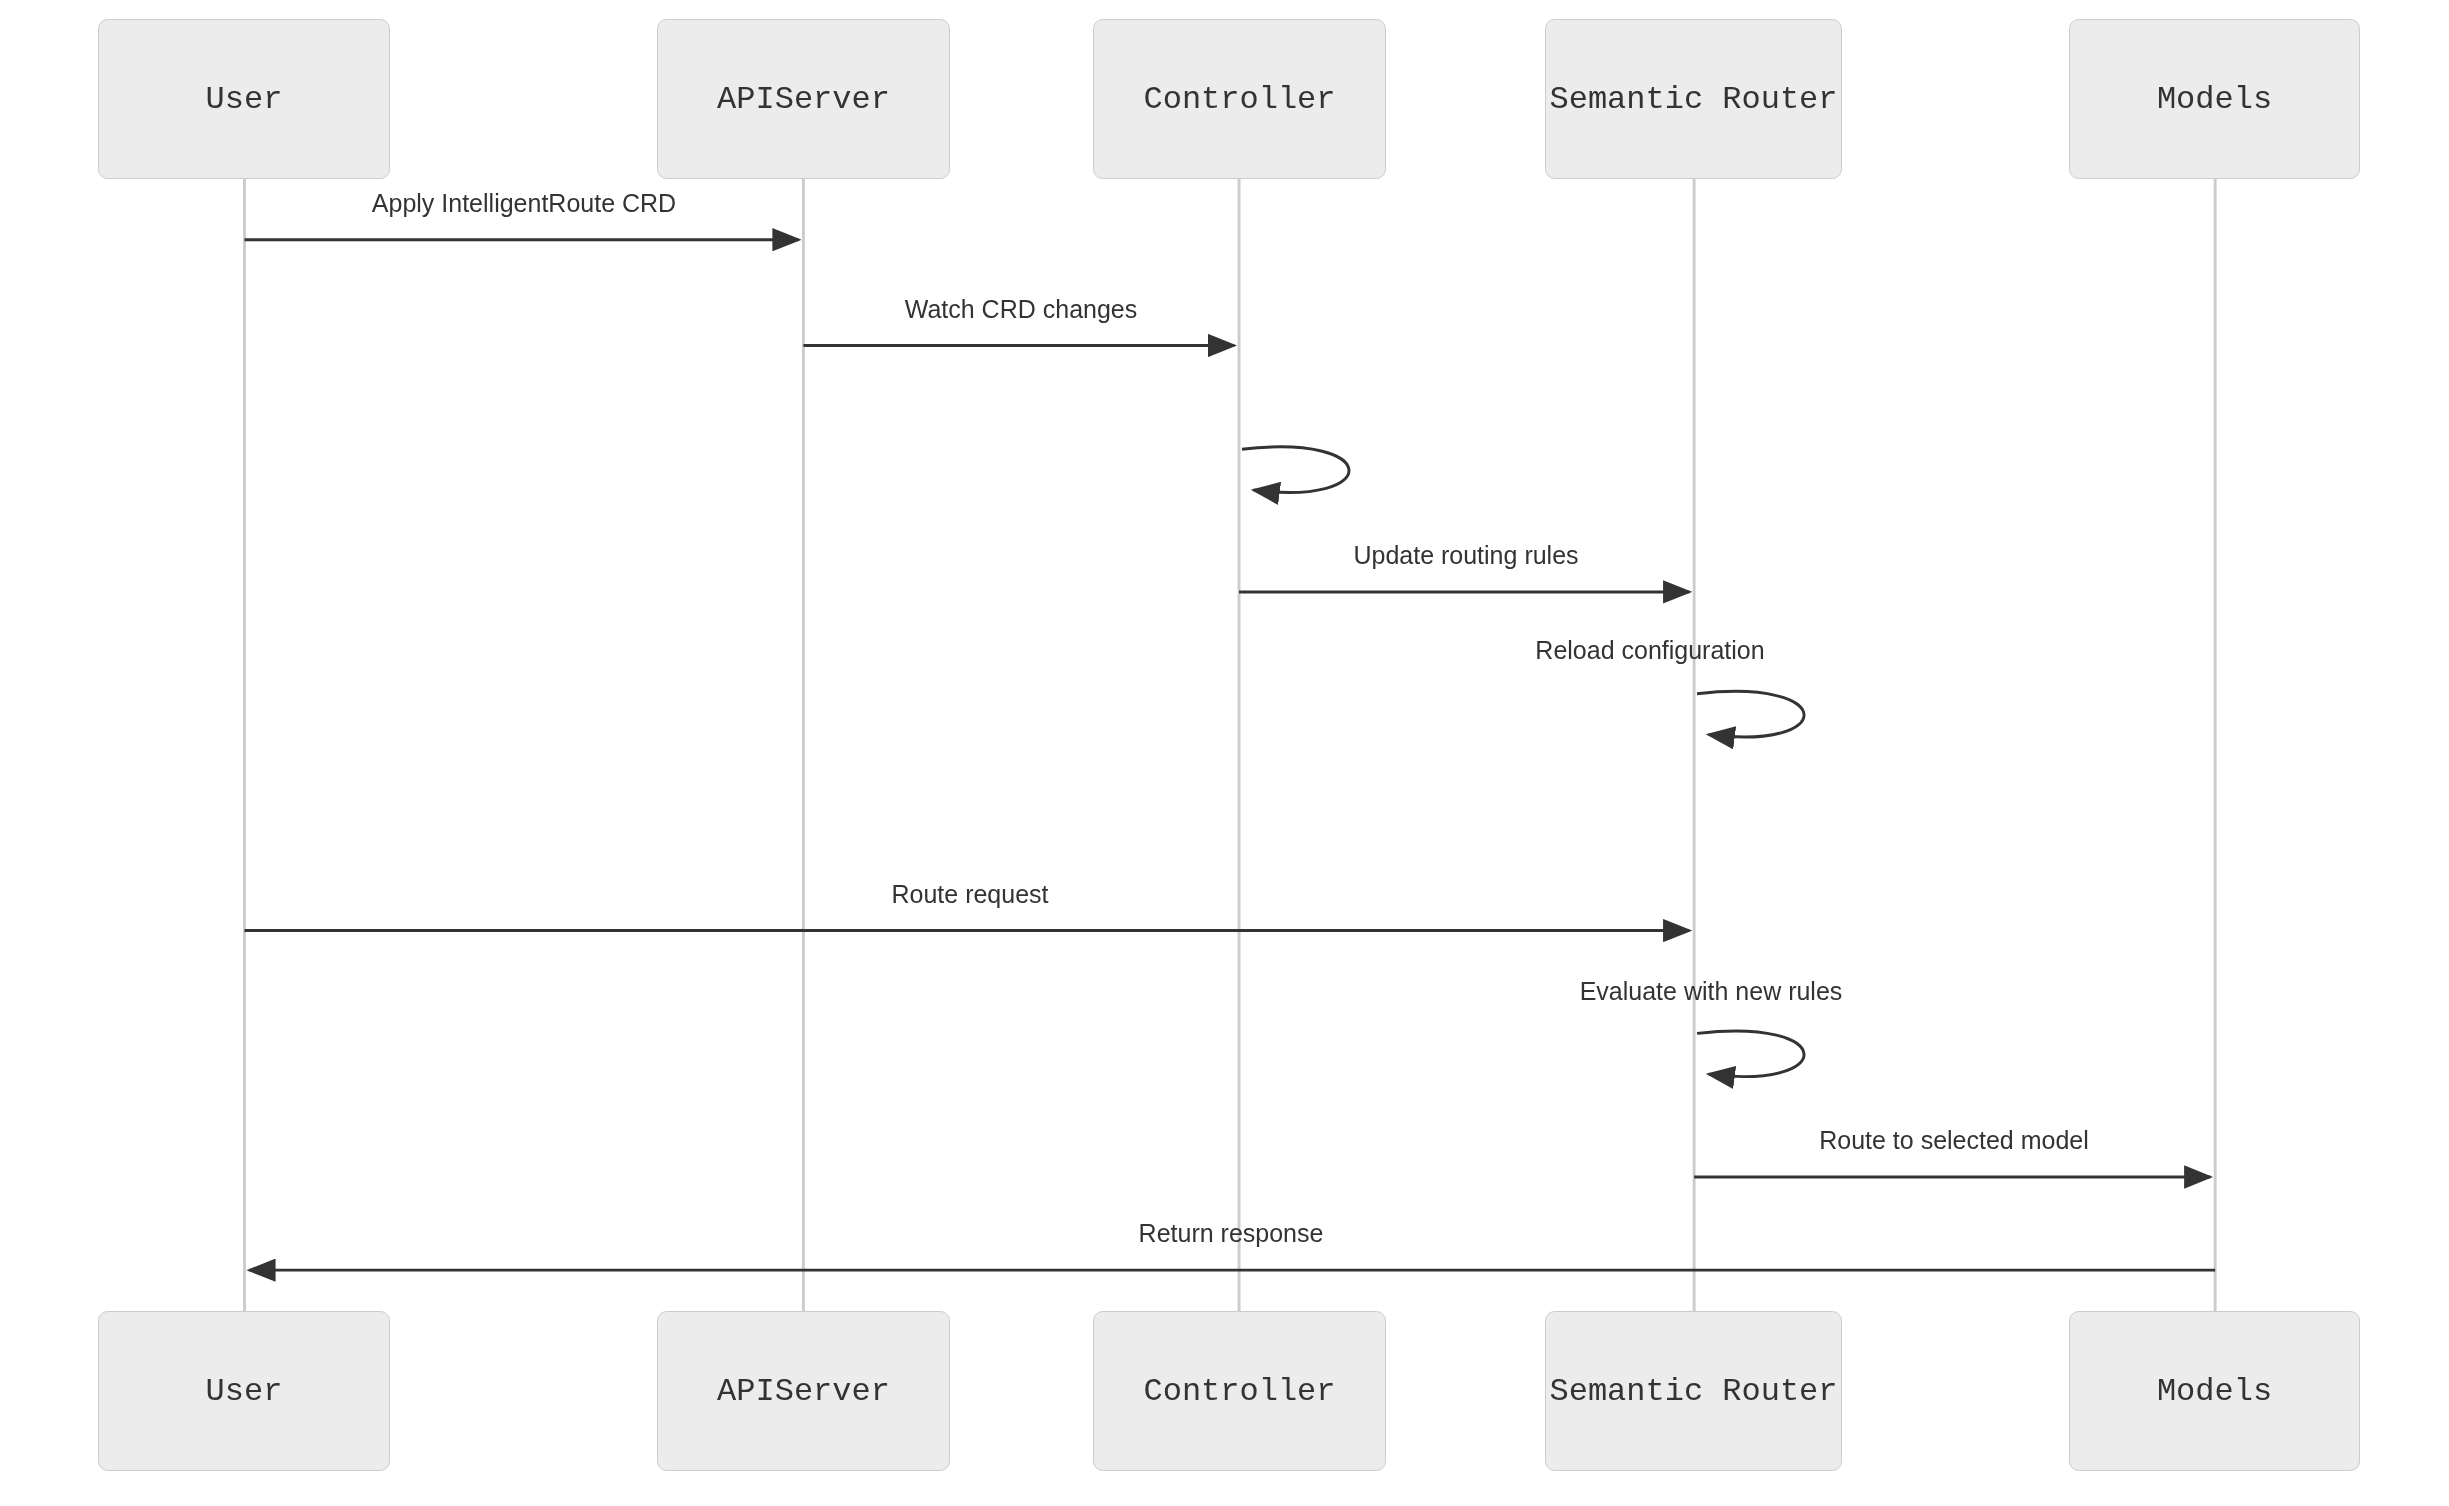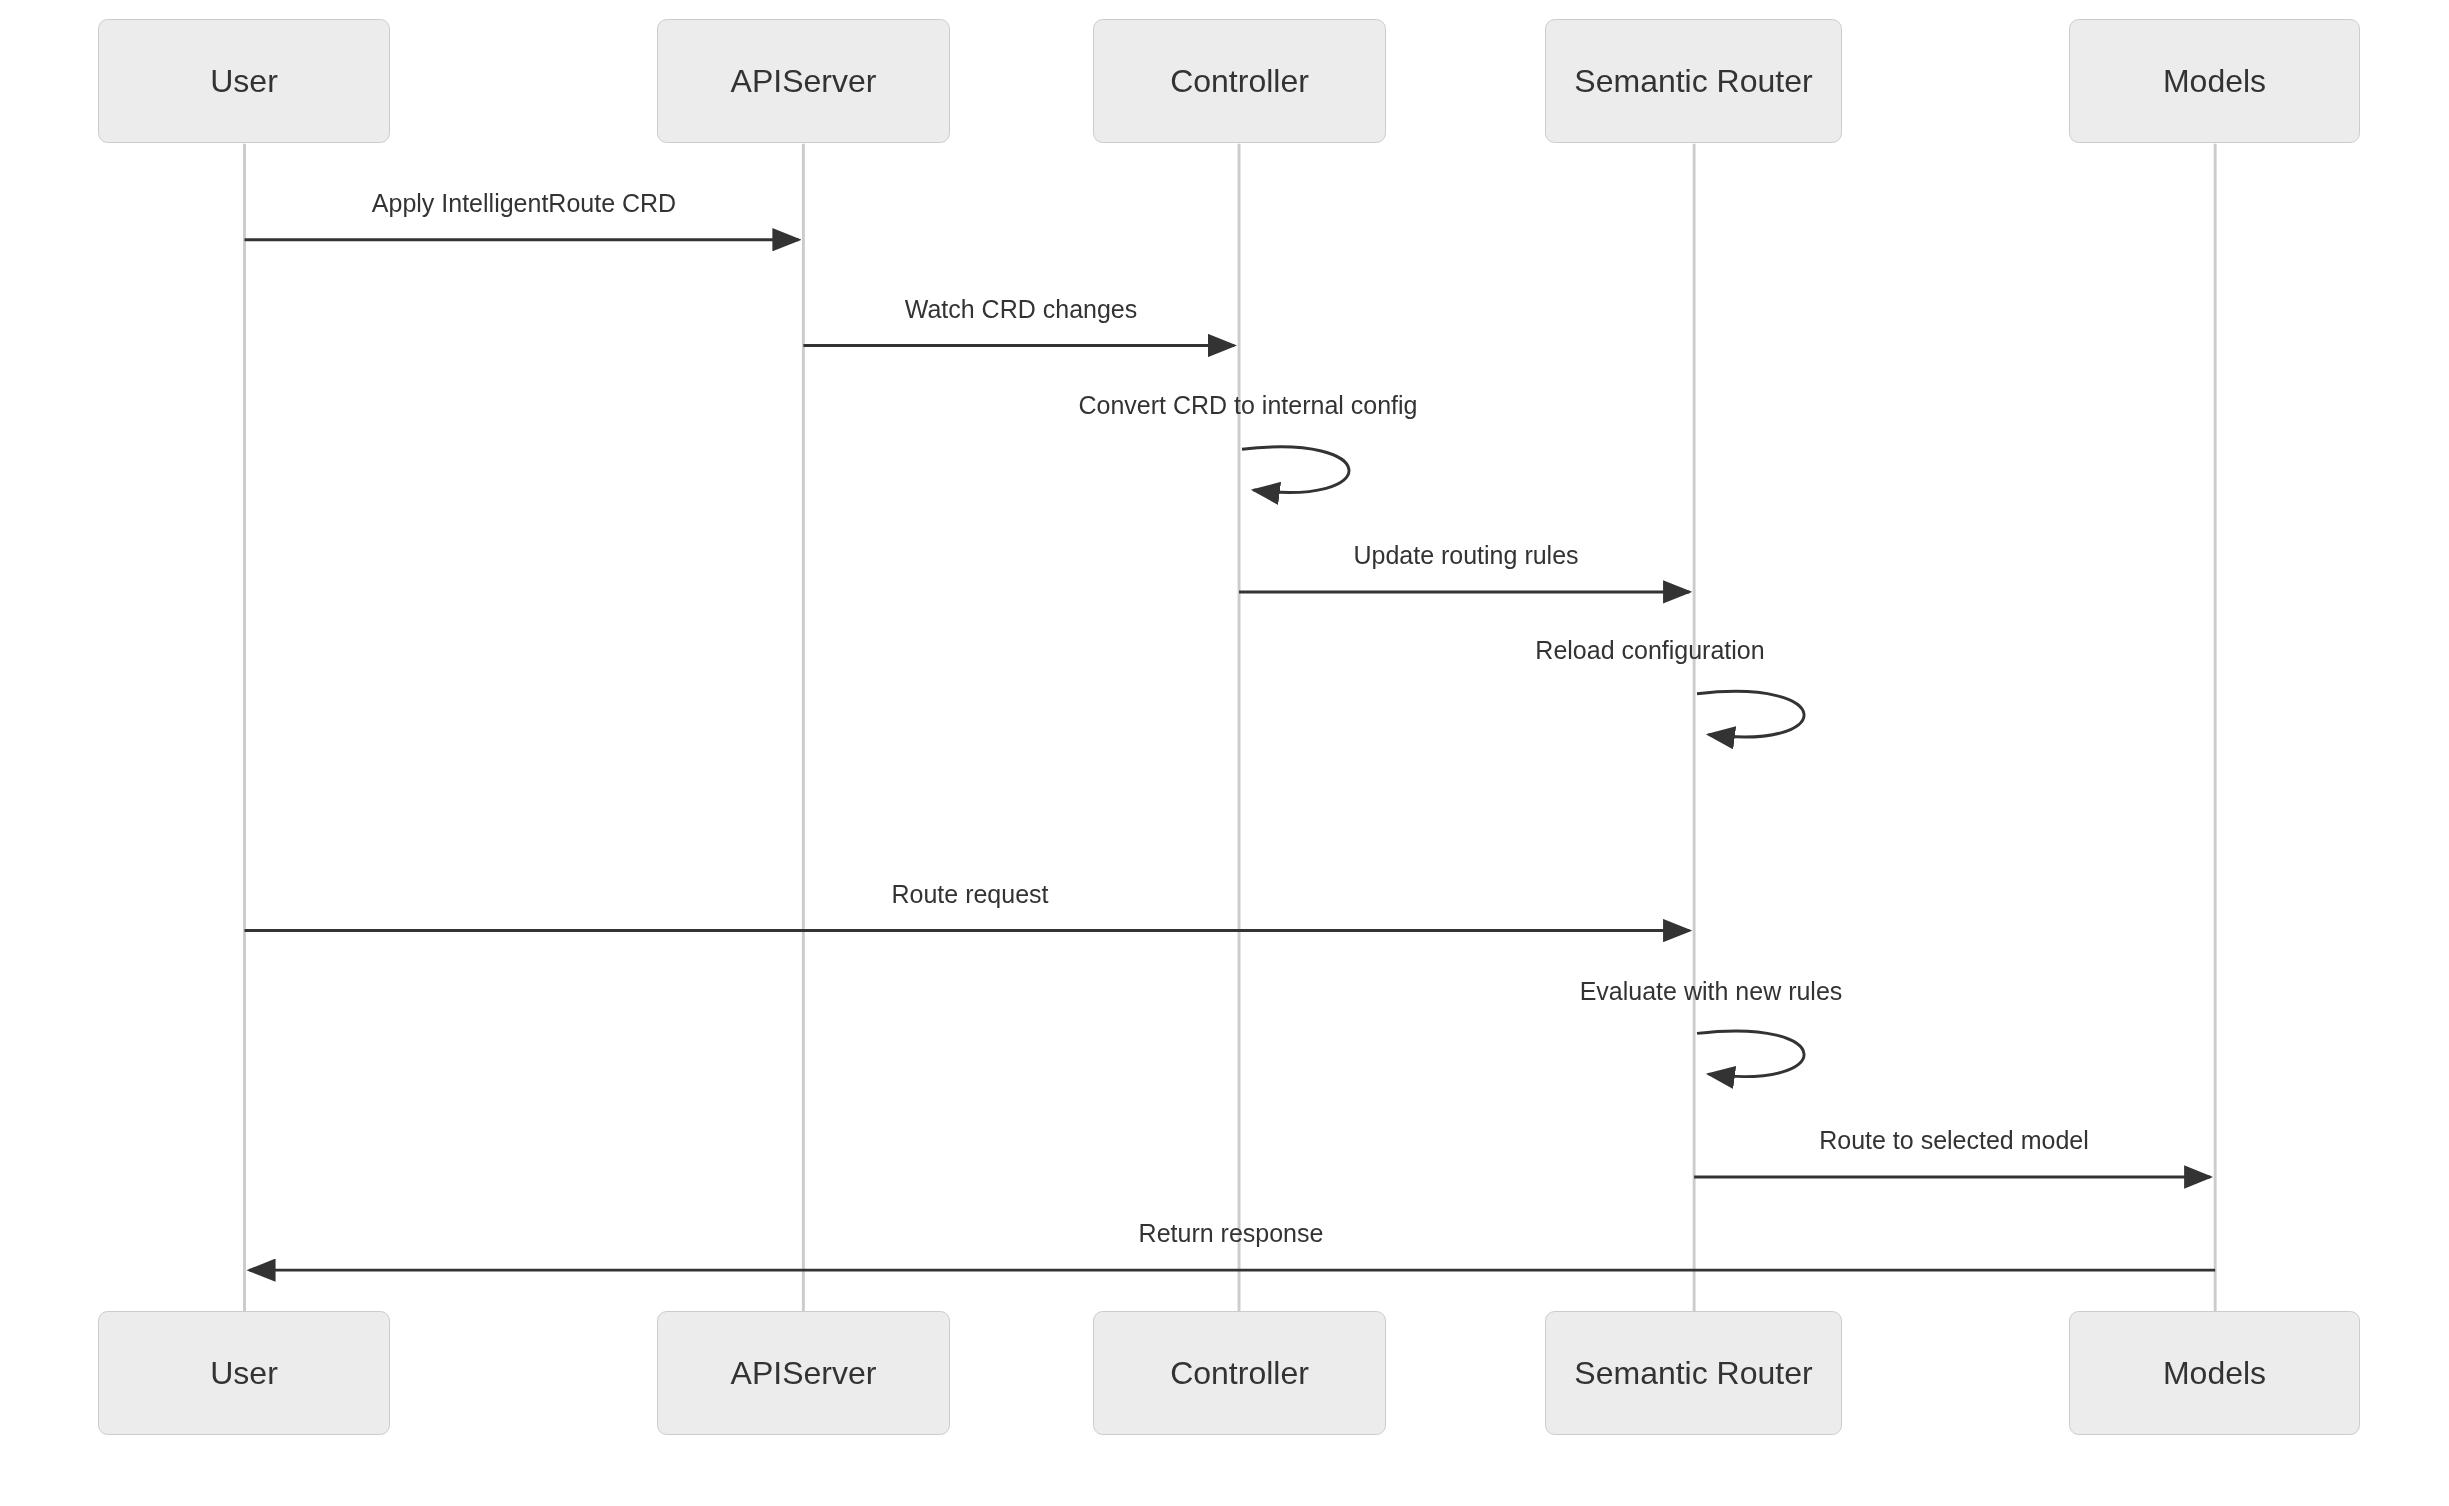--- a/index.html
+++ b/index.html
@@ -16,31 +16,32 @@
     overflow: hidden;
   }
   .layer-svg {
     position: absolute;
     left: 0; top: 0;
     width: 2449px;
     height: 1506px;
   }
   .actor {
     position: absolute;
-    height: 124px;
+    height: 160px;
     background: #ececec;
     border: 1.9px solid #cccccc;
     border-radius: 9.7px;
     box-sizing: border-box;
     display: flex;
     align-items: center;
     justify-content: center;
     font-size: 32px;
     color: #333333;
     white-space: nowrap;
+    font-family: Liberation Mono, monospace;
   }
   .msg-label {
     position: absolute;
     transform: translate(-50%, -50%);
     font-size: 25px;
     color: #333333;
     white-space: nowrap;
   }
   .note {
     position: absolute;
@@ -96,21 +97,20 @@
   <div class="actor" style="left:2069px; top:19.4px; width:291px;">Models</div>
 
   <div class="actor" style="left:98px; top:1311px; width:292px;">User</div>
   <div class="actor" style="left:657px; top:1311px; width:293px;">APIServer</div>
   <div class="actor" style="left:1093px; top:1311px; width:293px;">Controller</div>
   <div class="actor" style="left:1545px; top:1311px; width:297px;">Semantic Router</div>
   <div class="actor" style="left:2069px; top:1311px; width:291px;">Models</div>
 
   <div class="msg-label" style="left:524px; top:203px;">Apply IntelligentRoute CRD</div>
   <div class="msg-label" style="left:1021px; top:309px;">Watch CRD changes</div>
-  <div class="msg-label" style="left:1248px; top:405px;">Convert CRD to internal config</div>
   <div class="msg-label" style="left:1466px; top:555px;">Update routing rules</div>
   <div class="msg-label" style="left:1650px; top:650px;">Reload configuration</div>
   <div class="msg-label" style="left:970px; top:894px;">Route request</div>
   <div class="msg-label" style="left:1711px; top:991px;">Evaluate with new rules</div>
   <div class="msg-label" style="left:1954px; top:1140px;">Route to selected model</div>
   <div class="msg-label" style="left:1231px; top:1233px;">Return response</div>
 
 
 </div>
 

